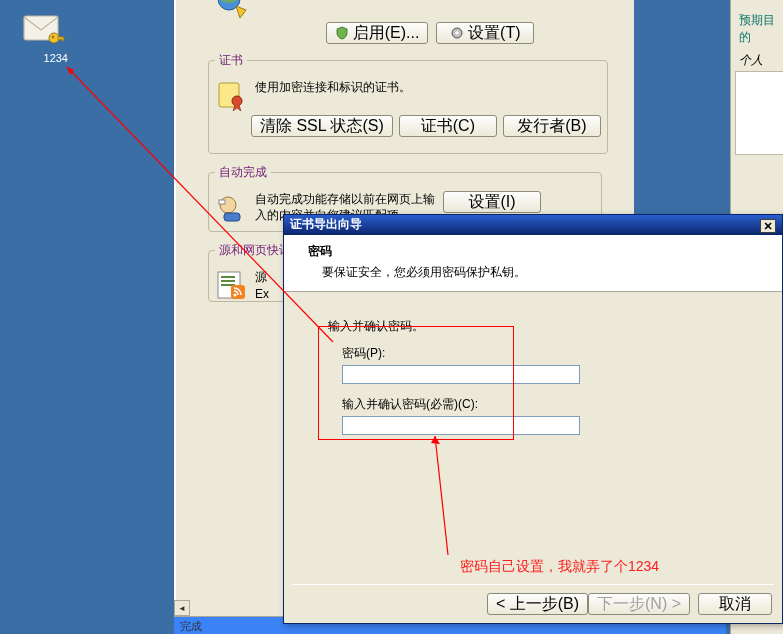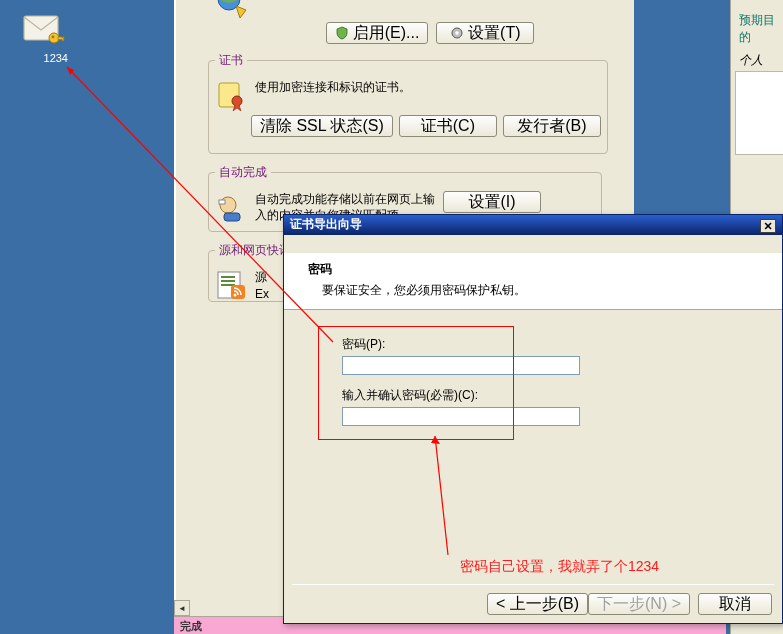--- a/index.html
+++ b/index.html
@@ -40,26 +40,25 @@
       height: 634px;
       background: #ece9d8;
       border-left: 2px solid #fff;
     }
     .status-bar {
       position: absolute;
       left: 174px;
       bottom: 0;
       height: 18px;
       width: 552px;
-      background: #f9a8d4;
+      background: #3b82f6;
       border-top: 1px solid #aca899;
       font-size: 11px;
       padding: 2px 6px;
       color: #333;
-      font-weight: bold;
     }
     .scrollbar-left {
       position: absolute;
       left: 174px;
       bottom: 18px;
       width: 16px;
       height: 16px;
       background: #ece9d8;
       border: 1px solid #aca899;
       display: flex;
@@ -222,21 +221,20 @@
       color: #000;
       font-size: 11px;
       line-height: 12px;
       text-align: center;
       cursor: pointer;
     }
     .wizard .header {
       background: #fff;
       padding: 8px 20px 10px 24px;
       border-bottom: 1px solid #aca899;
-      margin-top: 18px;
     }
     .wizard .header .h1 { font-weight: bold; font-size: 12px; margin-bottom: 4px; }
     .wizard .header .h2 { font-size: 12px; padding-left: 14px; }
     .wizard .body {
       flex: 1;
       padding: 26px 34px 10px 44px;
       position: relative;
     }
     .wizard .body .prompt { margin-bottom: 10px; }
     .wizard .field-group {
@@ -421,20 +419,21 @@
 <div class="wizard">
   <div class="titlebar">
     <span>证书导出向导</span>
     <div class="xbtn">✕</div>
   </div>
   <div class="header">
     <div class="h1">密码</div>
     <div class="h2">要保证安全，您必须用密码保护私钥。</div>
   </div>
   <div class="body">
+    <div class="prompt">输入并确认密码。</div>
     <div class="field-group">
       <label>密码(P):</label>
       <input type="password" style="">
       <label>输入并确认密码(必需)(C):</label>
       <input type="password" style="">
     </div>
   </div>
   <div class="sep"></div>
   <div class="footer">
     <button class="win-btn">

